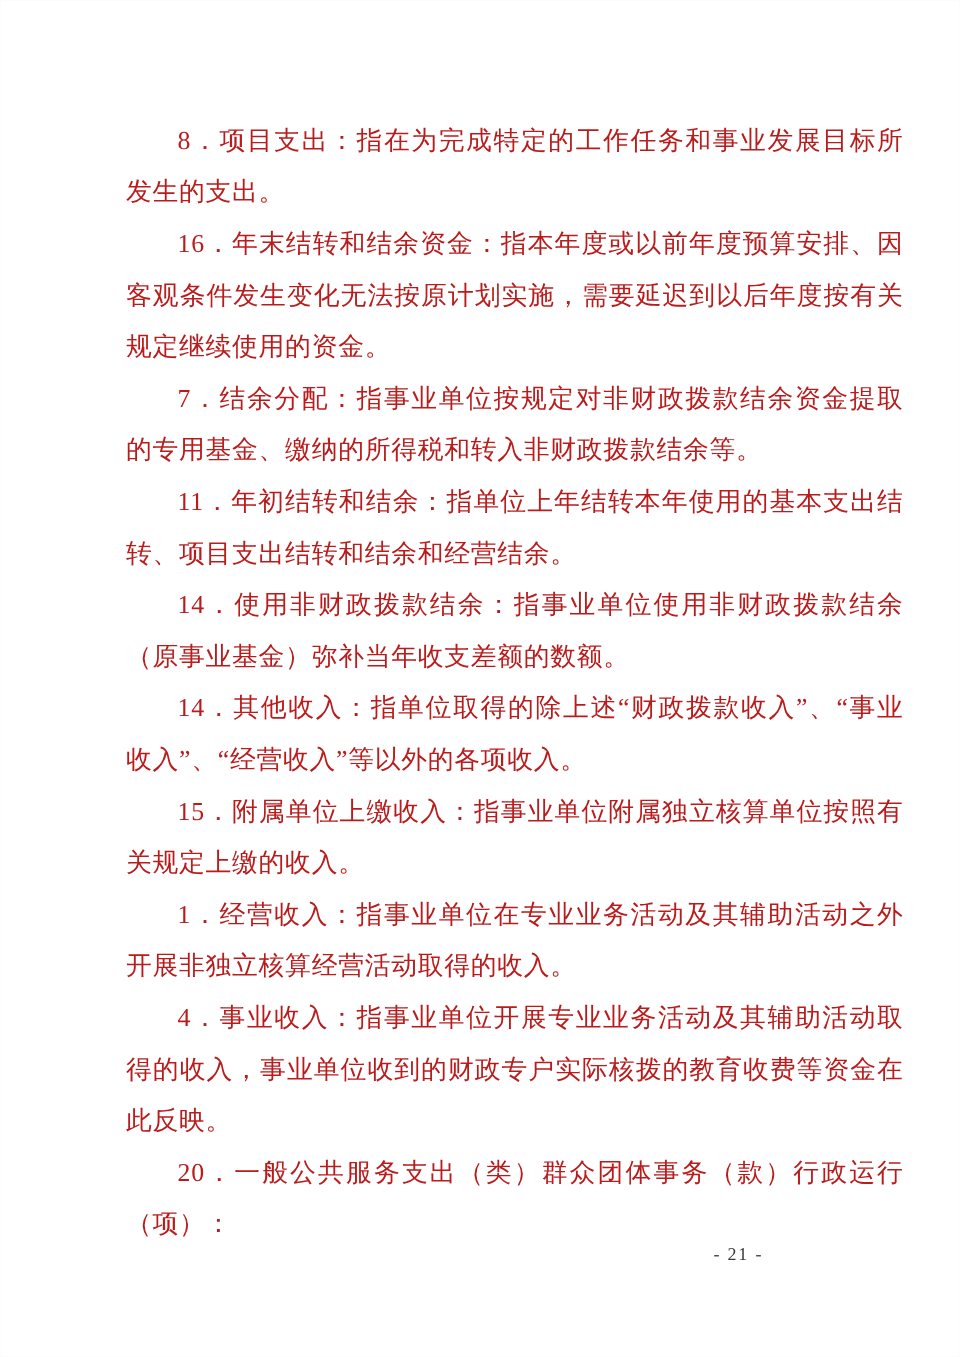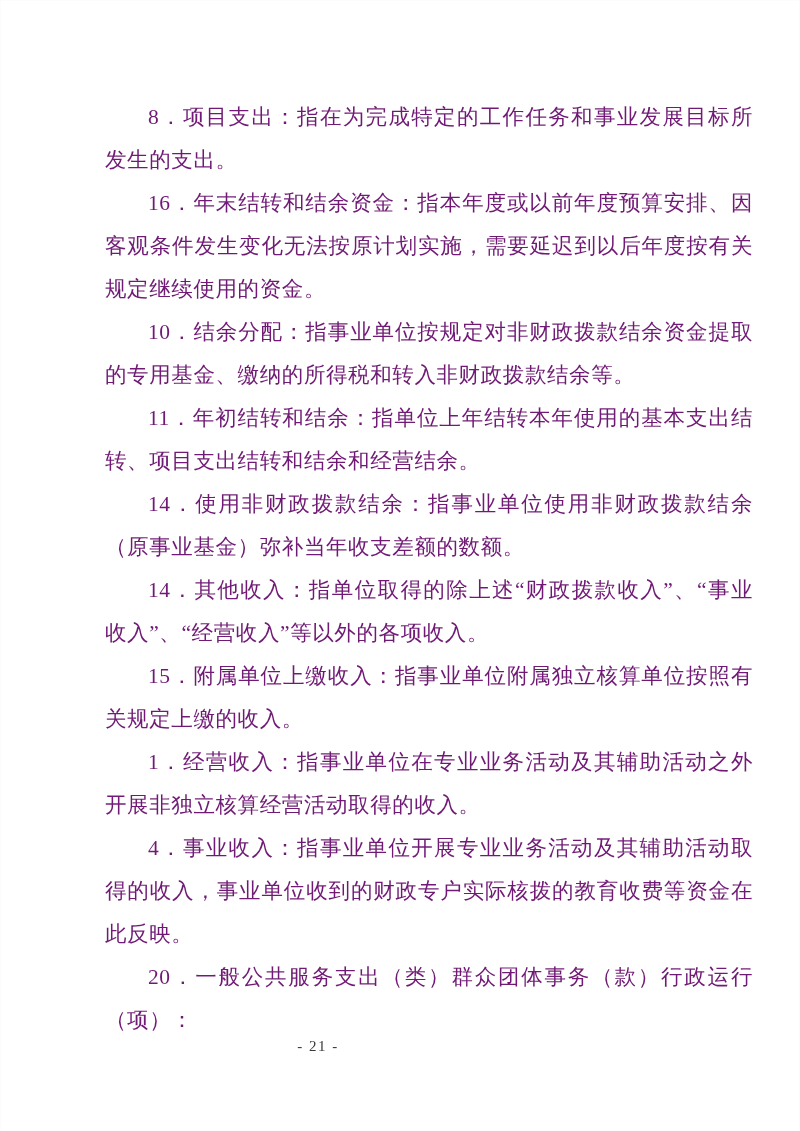--- a/index.html
+++ b/index.html
@@ -36,36 +36,36 @@
     top: 96px;
     width: 648px;
   }
 
   .para {
     margin: 0;
     padding: 0;
     text-indent: 2em;
     font-size: 21.5px;
     line-height: 43px;
-    color: #701a75;
+    color: #b91c1c;
     text-align: justify;
     text-justify: inter-ideograph;
     letter-spacing: 0.6px;
     font-family: "Liberation Serif", "DejaVu Serif", serif;
     font-weight: 400;
     white-space: normal;
     word-break: break-all;
   }
 
   #page-footer {
     position: absolute;
     left: 0;
     top: 1038px;
     width: 636px;
-    text-align: center;
+    text-align: right;
     font-size: 15px;
     color: #3a3a3a;
     font-family: "Liberation Serif", "DejaVu Serif", serif;
     letter-spacing: 1.5px;
   }
 
   
   #scan-edge {
     position: absolute;
     inset: 0;
@@ -75,21 +75,21 @@
 </style>
 </head>
 <body>
 
 <div id="page-sheet">
 
   <div id="text-body">
 
     <p class="para">8．项目支出：指在为完成特定的工作任务和事业发展目标所发生的支出。</p>
     <p class="para">16．年末结转和结余资金：指本年度或以前年度预算安排、因客观条件发生变化无法按原计划实施，需要延迟到以后年度按有关规定继续使用的资金。</p>
-    <p class="para">10．结余分配：指事业单位按规定对非财政拨款结余资金提取的专用基金、缴纳的所得税和转入非财政拨款结余等。</p>
+    <p class="para">7．结余分配：指事业单位按规定对非财政拨款结余资金提取的专用基金、缴纳的所得税和转入非财政拨款结余等。</p>
     <p class="para">11．年初结转和结余：指单位上年结转本年使用的基本支出结转、项目支出结转和结余和经营结余。</p>
     <p class="para">14．使用非财政拨款结余：指事业单位使用非财政拨款结余（原事业基金）弥补当年收支差额的数额。</p>
     <p class="para">14．其他收入：指单位取得的除上述“财政拨款收入”、“事业收入”、“经营收入”等以外的各项收入。</p>
     <p class="para">15．附属单位上缴收入：指事业单位附属独立核算单位按照有关规定上缴的收入。</p>
     <p class="para">1．经营收入：指事业单位在专业业务活动及其辅助活动之外开展非独立核算经营活动取得的收入。</p>
     <p class="para">4．事业收入：指事业单位开展专业业务活动及其辅助活动取得的收入，事业单位收到的财政专户实际核拨的教育收费等资金在此反映。</p>
     <p class="para">20．一般公共服务支出（类）群众团体事务（款）行政运行（项）：</p>
 
   </div>
 

